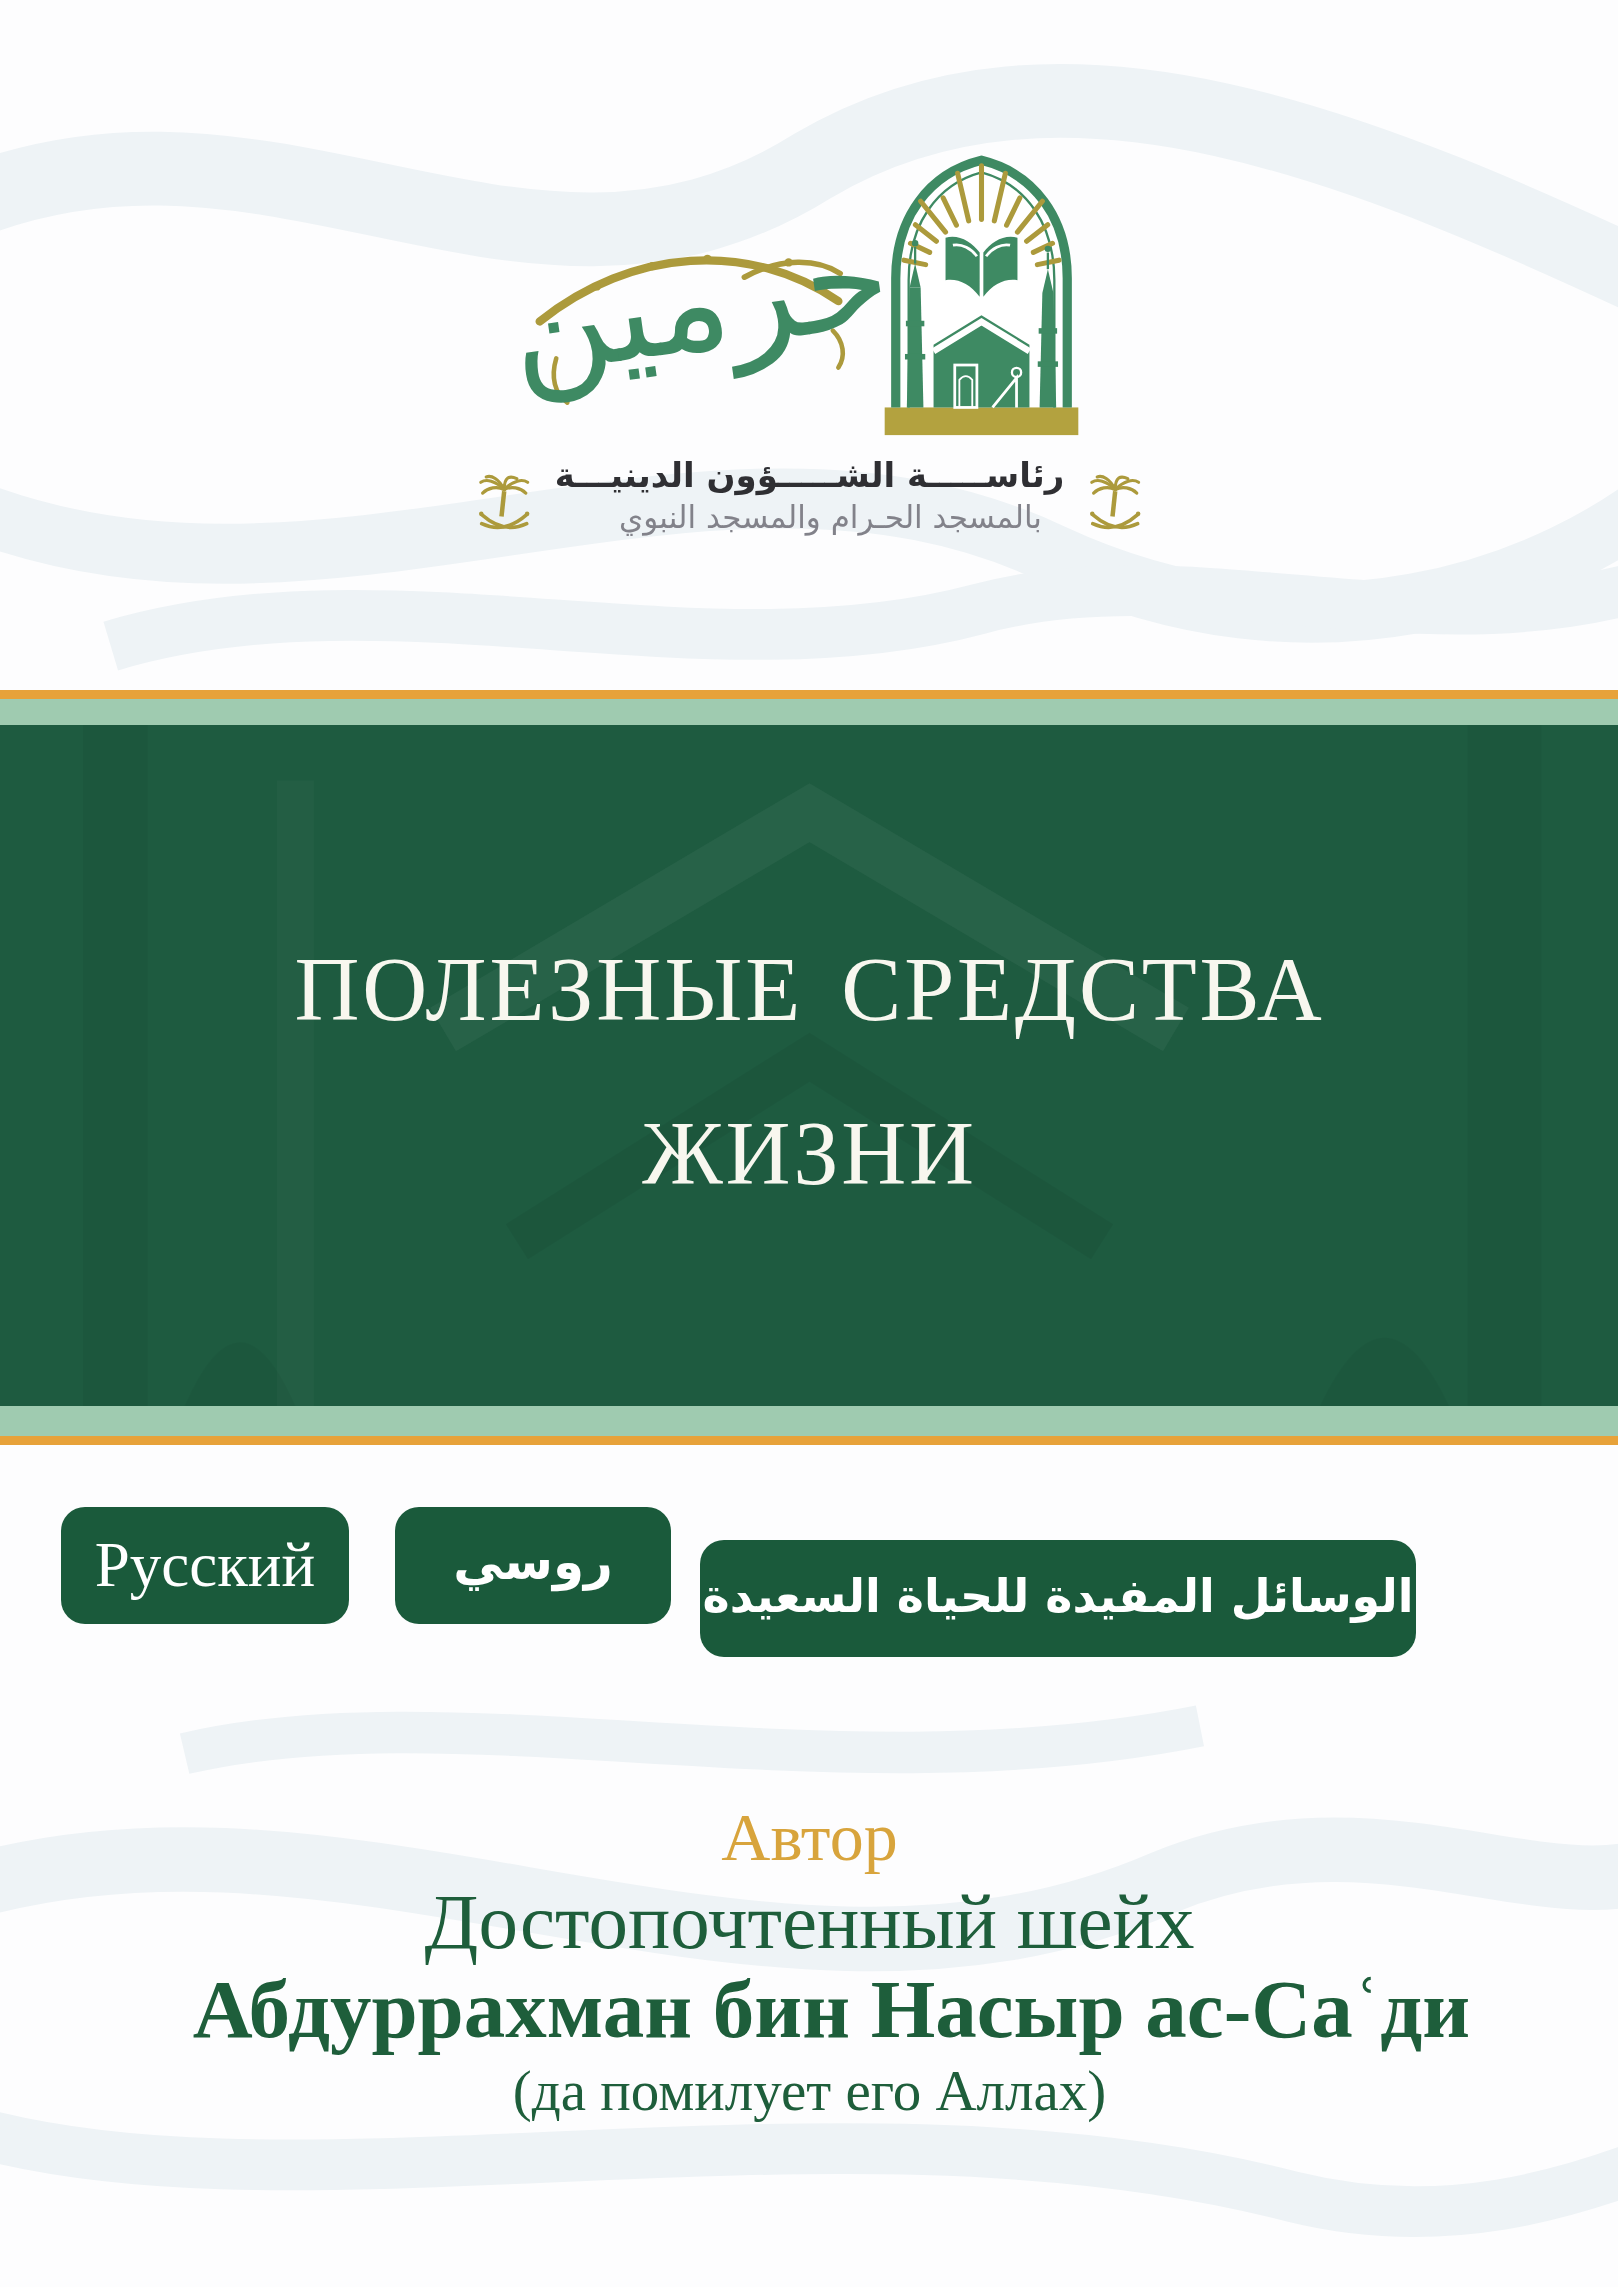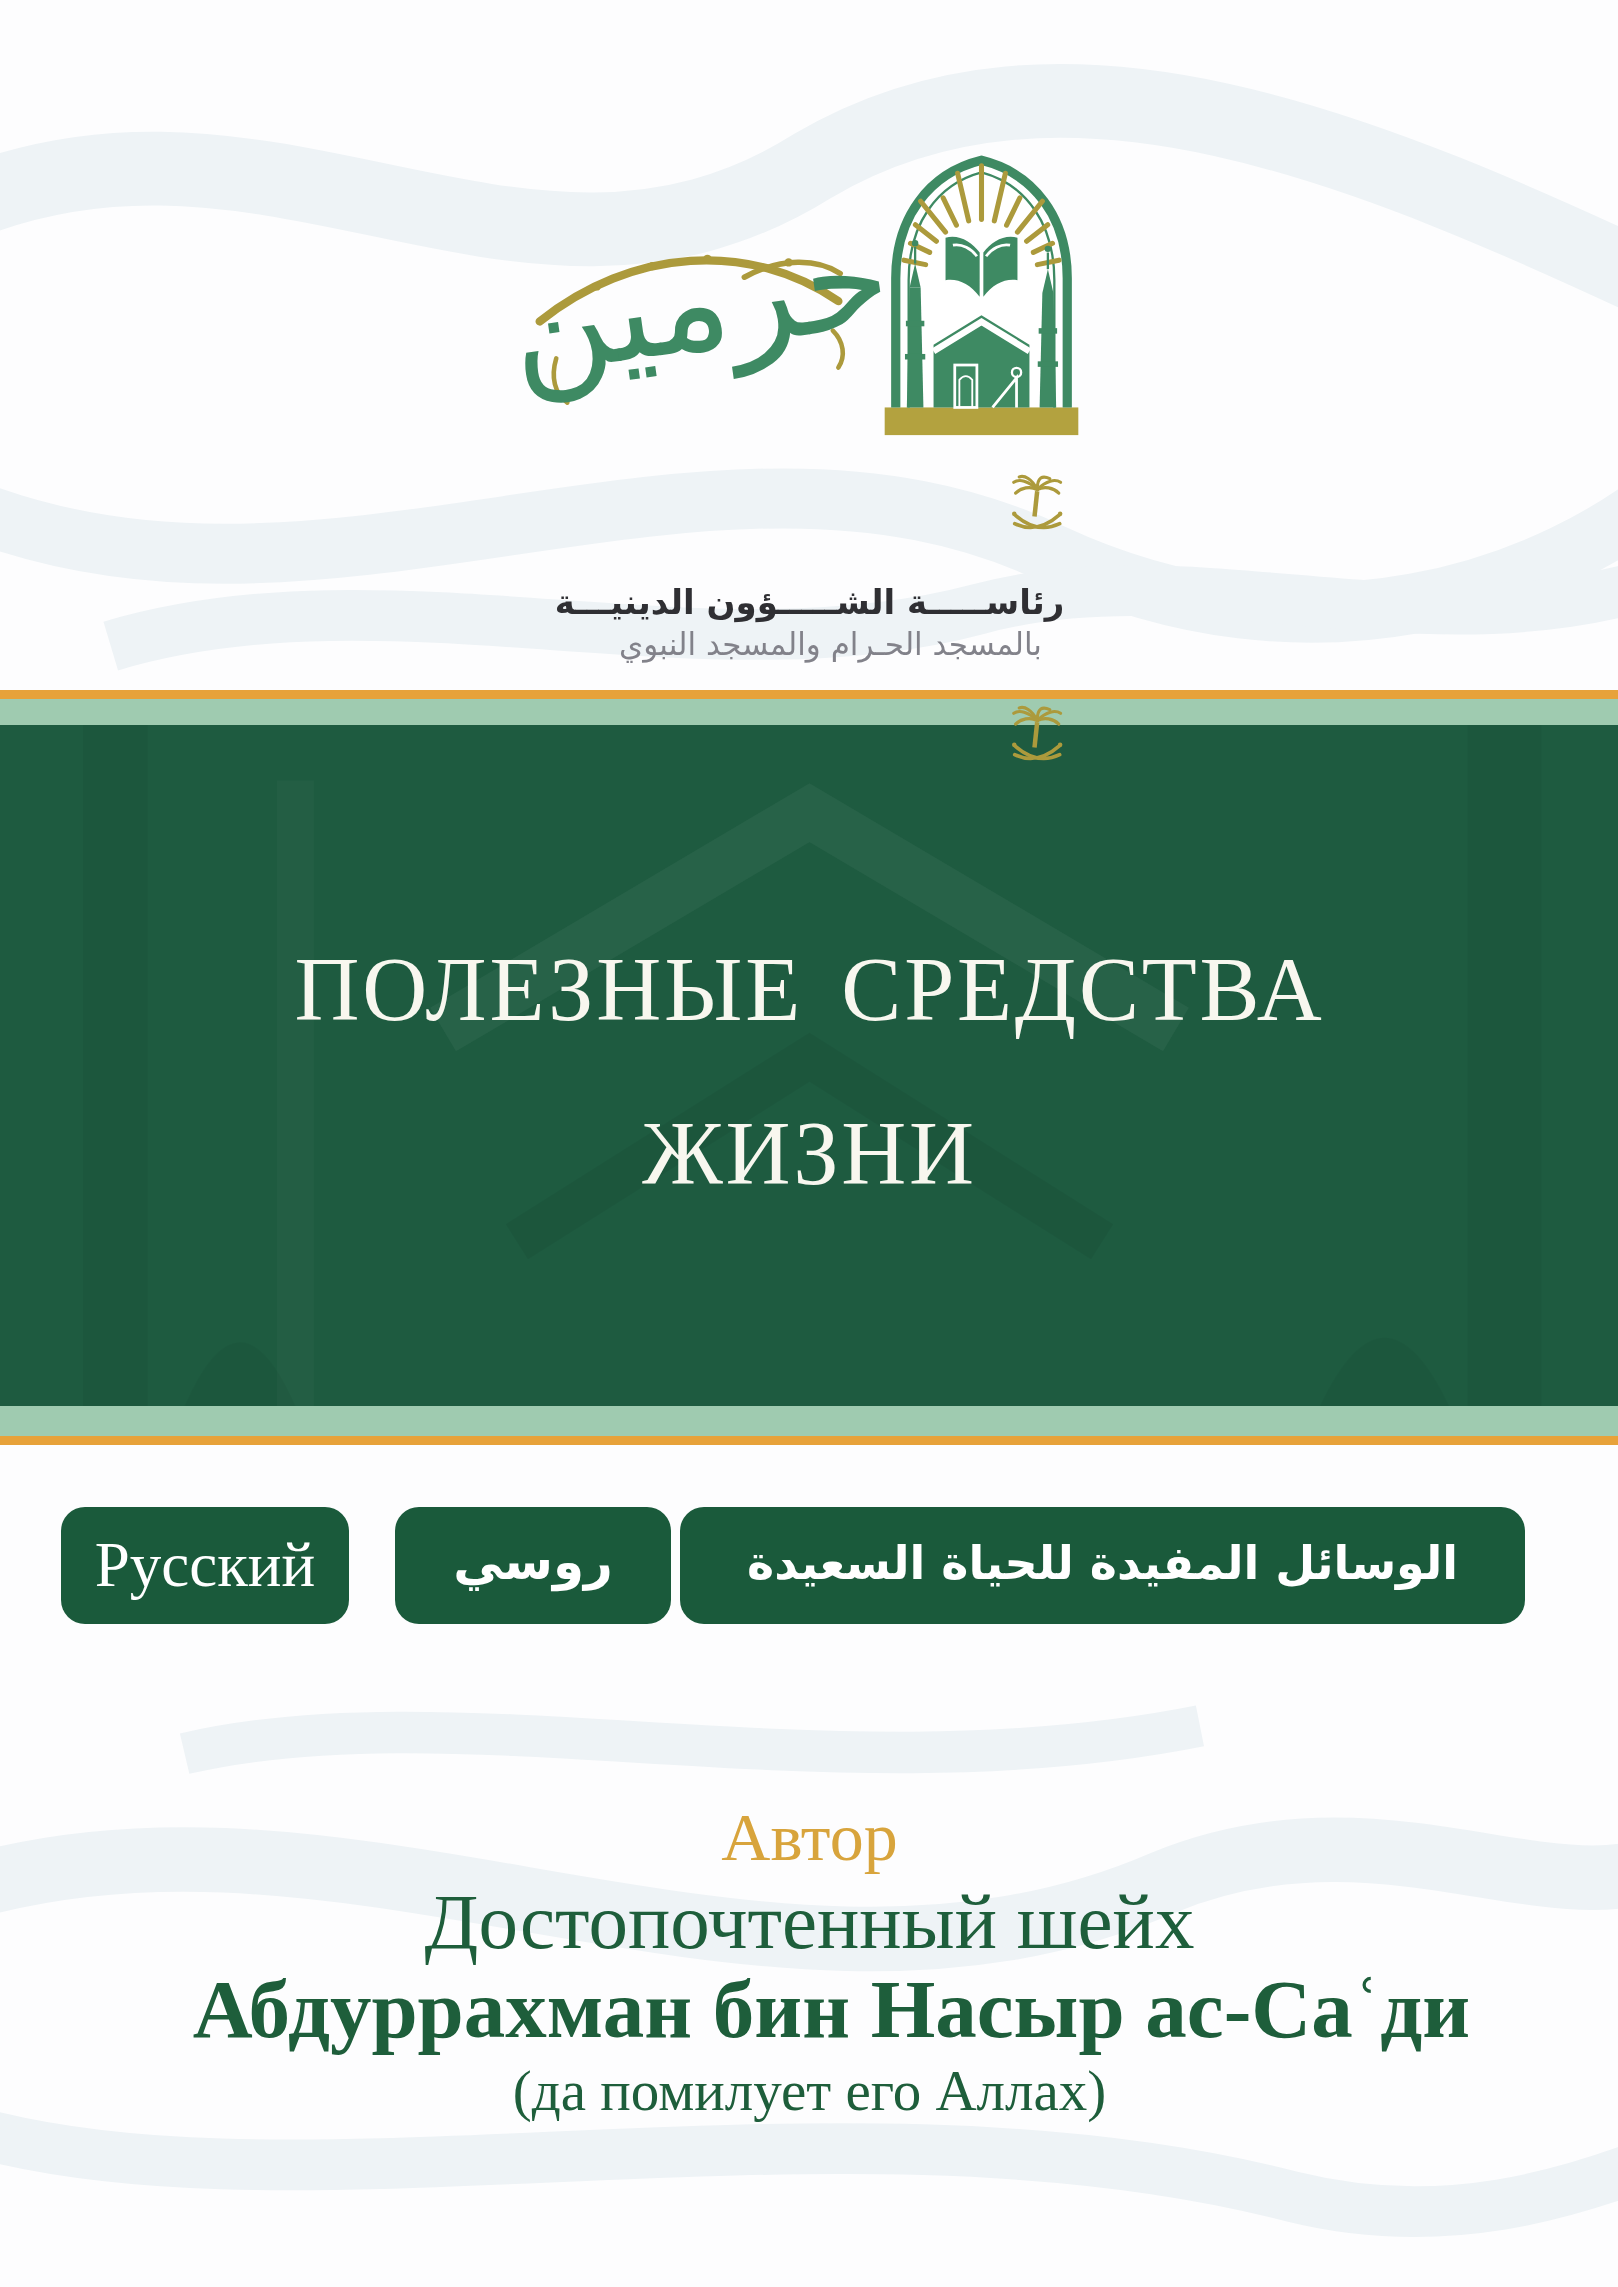--- a/index.html
+++ b/index.html
@@ -38,21 +38,21 @@
     position:absolute;left:0;top:5.5px;width:100%;
     text-align:center;
     font-family:"DejaVu Sans", sans-serif;
     font-size:138px;line-height:1.1;
     color:var(--logo-green);
     transform:rotate(-8deg);
   }
   .emblem-box{position:absolute;left:881px;top:140px;width:201px;height:297px;}
   .org-row{
     position:absolute;left:50%;top:456px;transform:translateX(-50%);
-    display:flex;align-items:flex-end;gap:24px;z-index:2;flex-direction:column;
+    display:flex;align-items:flex-start;gap:24px;z-index:2;
   }
   .org-text{display:flex;flex-direction:column;align-items:center;}
   .org-line1{
     font-family:"DejaVu Sans", sans-serif;font-weight:700;
     font-size:34px;line-height:1.15;color:var(--org-dark);
   }
   .org-line2{
     font-family:"DejaVu Sans", sans-serif;font-weight:400;
     font-size:31px;line-height:1.2;color:var(--org-gray);margin-top:3.7px;margin-left:42px;
   }
@@ -81,21 +81,21 @@
   
   .badge{
     position:absolute;top:1507px;height:117px;
     background:var(--badge-green);
     border-radius:24px;
     display:flex;align-items:center;justify-content:center;
     color:var(--badge-text);z-index:2;
   }
   .badge.ru{left:61px;width:288px;font-family:"Liberation Serif", serif;font-size:63px;}
   .badge.ar-short{left:395px;width:276px;font-family:"DejaVu Sans", sans-serif;font-weight:700;font-size:50px;padding-bottom:7.4px;}
-  .badge.ar-long{left:680px;width:845px;font-family:"DejaVu Sans", sans-serif;font-weight:700;font-size:46px;padding-bottom:5.5px;}
+  .badge.ar-long{left:700px;width:716px;font-family:"DejaVu Sans", sans-serif;font-weight:700;font-size:46px;padding-bottom:5.5px;margin-top:33px;}
   
   .author-line{position:absolute;left:0;width:100%;text-align:center;z-index:2;}
   .author-heading{top:1798px;font-size:68px;line-height:1.15;color:var(--author-gold);}
   .author-title{top:1877px;font-size:79px;line-height:1.15;color:var(--author-green);}
   .author-name{top:1962px;font-size:83px;line-height:1.15;font-weight:700;color:var(--author-green);padding-left:44px;}
   .author-note{top:2058px;font-size:57px;line-height:1.15;color:var(--author-green);}
   
   .g-fill{fill:var(--logo-green);}
   .g-stroke{stroke:var(--logo-green);fill:none;}
   .gold-stroke{stroke:var(--logo-gold);fill:none;}

